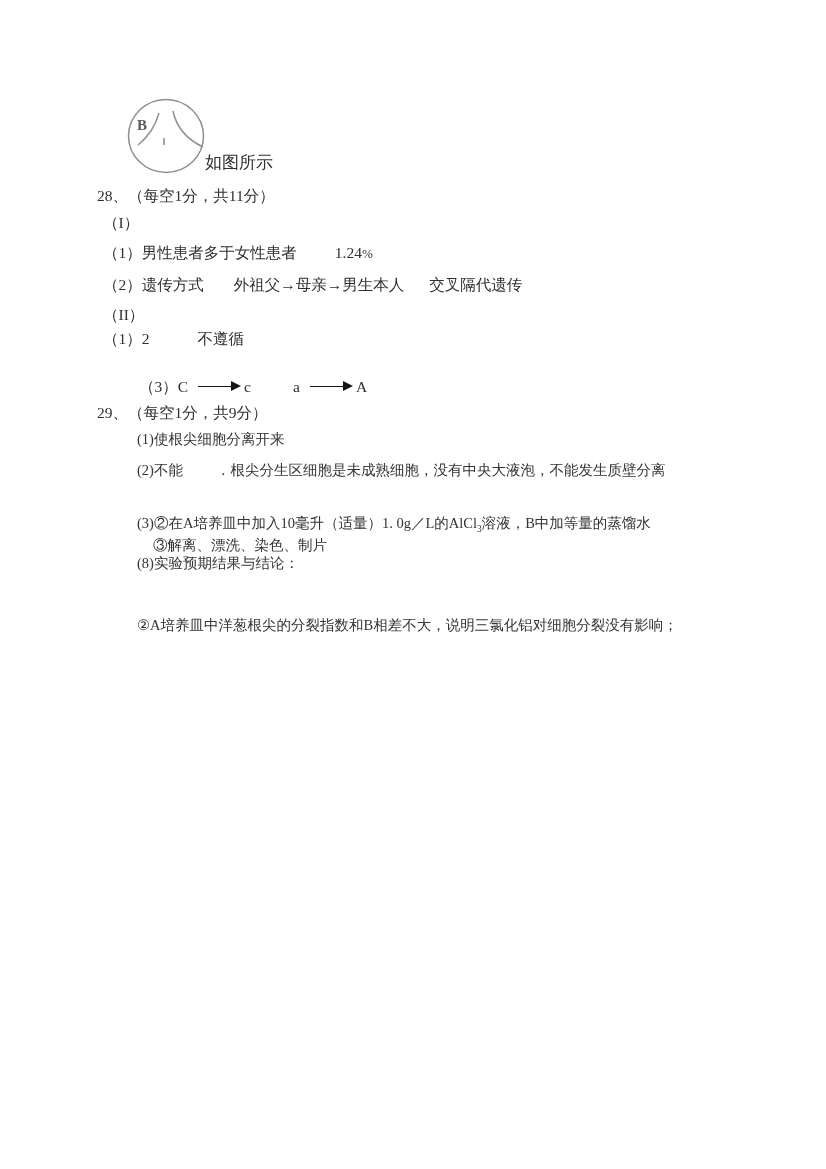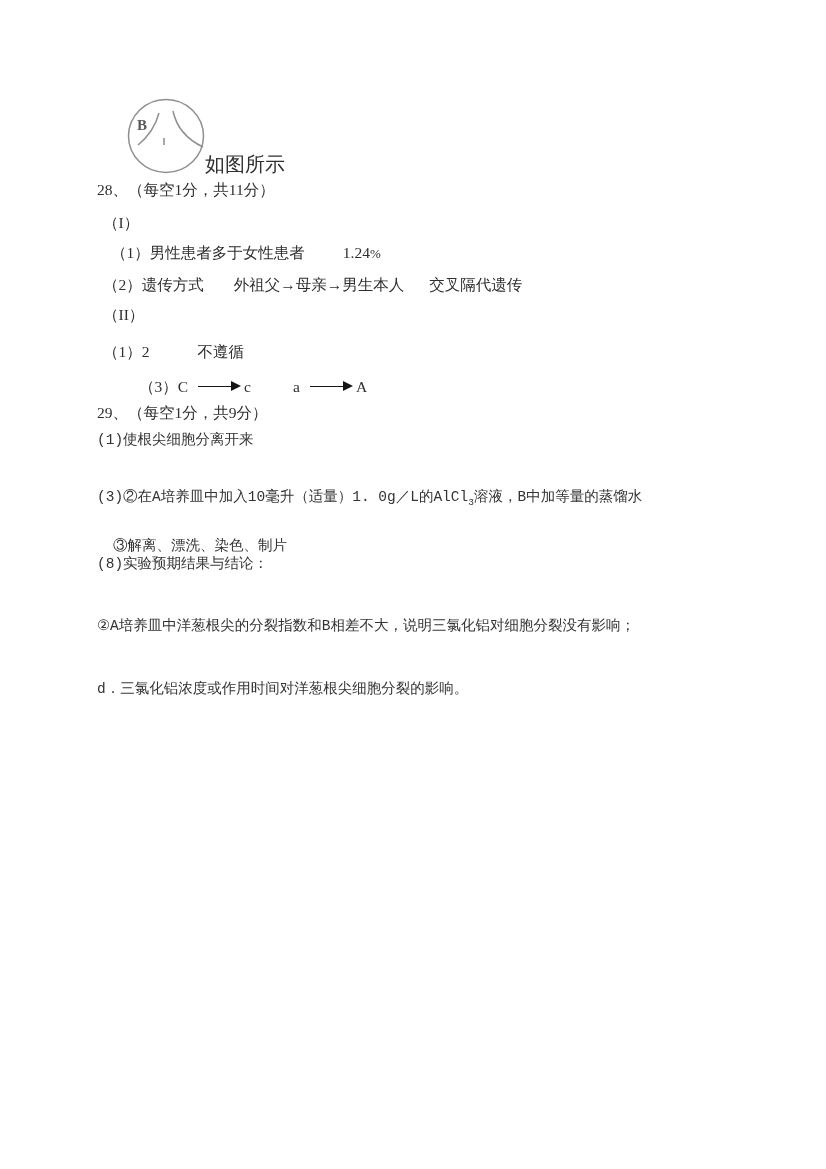--- a/index.html
+++ b/index.html
@@ -7,85 +7,87 @@
     width:826px;height:1169px;
     background:#ffffff;
     position:relative;
     overflow:hidden;
     font-family:"Liberation Serif","DejaVu Serif",serif;
     color:#2e2e2e;
   }
   .page{position:absolute;inset:0;}
   .line{position:absolute;left:97px;white-space:nowrap;}
   .serif{font-family:"Liberation Serif","DejaVu Serif",serif;font-size:15.5px;color:#2e2e2e;}
-  .sans{font-family:Liberation Mono, monospace;font-size:14.5px;color:#333333;}
+  .sans{font-family:Liberation Serif, serif;font-size:14.5px;color:#333333;margin-left:40px;}
   .gap{display:inline-block;height:1px;}
   .g30{width:30px;} .g25{width:25px;} .g38{width:38px;} .g48{width:48px;}
   .g58{width:58px;} .g33{width:33px;} .g42{width:42px;}
   .arr{
     display:inline-block;vertical-align:middle;
     width:34px;height:1.6px;background:#151515;position:relative;
     margin:0 12px 4px 10px;
   }
   .arr::after{
     content:'';position:absolute;right:-9px;top:-4.2px;
     border-left:10px solid #151515;
     border-top:5px solid transparent;
     border-bottom:5px solid transparent;
   }
   sub.chem{font-size:9.5px;}
   .figure-wrap{position:absolute;left:126px;top:97px;width:84px;height:80px;}
-  .caption{position:absolute;left:205px;top:151px;font-size:20px;}
+  .caption{position:absolute;left:205px;top:151px;font-size:17px;}
   .pct{font-size:13px;}
 </style>
 </head>
 <body>
 
 <div class="page">
 
   <div class="figure-wrap">
     <svg width="84" height="80" viewBox="0 0 84 80">
       <ellipse cx="40" cy="39" rx="37.5" ry="36.5" fill="none" stroke="#8f8f8f" stroke-width="1.5"></ellipse>
       <path d="M 33 16 Q 28 35 12 48" fill="none" stroke="#8f8f8f" stroke-width="1.5"></path>
       <path d="M 47 14 Q 52 38 77 50" fill="none" stroke="#8f8f8f" stroke-width="1.5"></path>
       <line x1="38" y1="41" x2="38" y2="48" stroke="#8a8a8a" stroke-width="1.5"></line>
       <text x="11" y="33" font-size="15" font-family="Liberation Serif, DejaVu Serif, serif" font-weight="bold" fill="#5a5a5a">B</text>
     </svg>
   </div>
   <div class="caption serif">如图所示</div>
 
-  <div class="line serif" style="top:180px;">28、（每空1分，共11分）</div>
+  <div class="line serif" style="top:186px;">28、（每空1分，共11分）</div>
   <div class="line serif" style="top:213px;left:103px;">（I）</div>
 
-  <div class="line serif" style="top:243px;left:111px;">
+  <div class="line serif" style="top:243px;left:103px;">
     <span>（1）男性患者多于女性患者</span><span class="gap g38"></span><span>1.24</span><span class="pct">%</span>
   </div>
 
   <div class="line serif" style="top:275px;left:103px;">
     <span>（2）遗传方式</span><span class="gap g30"></span><span>外祖父→母亲→男生本人</span><span class="gap g25"></span><span>交叉隔代遗传</span>
   </div>
 
   <div class="line serif" style="top:305px;left:103px;">（II）</div>
 
-  <div class="line serif" style="top:342px;left:103px;">
+  <div class="line serif" style="top:329px;left:103px;">
     <span>（1）2</span><span class="gap g48"></span><span>不遵循</span>
   </div>
 
 
   <div class="line serif" style="top:377px;left:103px;margin-left:36px;">
     <span>（3）</span><span>C</span><span class="arr"></span><span>c</span><span class="gap g42"></span><span>a</span><span class="arr"></span><span>A</span>
   </div>
 
   <div class="line serif" style="top:403px;text-align:center;">29、（每空1分，共9分）</div>
 
   <div class="line sans" style="top:430px;">(1)使根尖细胞分离开来</div>
 
+  <div class="line sans" style="top:461px;">
+    <span>(2)不能</span><span class="gap g33"></span><span>．根尖分生区细胞是未成熟细胞，没有中央大液泡，不能发生质壁分离</span>
+  </div>
 
-  <div class="line sans" style="top:487px;">
+  <div class="line sans" style="top:514px;">
     <span>(3)②在A培养皿中加入10毫升（适量）1. 0g／L的AlCl</span><sub class="chem">3</sub><span>溶液，B中加等量的蒸馏水</span>
   </div>
 
   <div class="line sans" style="top:536px;left:113px;">③解离、漂洗、染色、制片</div>
   <div class="line sans" style="top:554px;">(8)实验预期结果与结论：</div>
   <div class="line sans" style="top:616px;">②A培养皿中洋葱根尖的分裂指数和B相差不大，说明三氯化铝对细胞分裂没有影响；</div>
-  <div class="line sans" style="top:679px;">d．三氯化铝浓度或作用时间对洋葱根尖细胞分裂的影响。</div>
 
 </div>
 
 </body></html>

